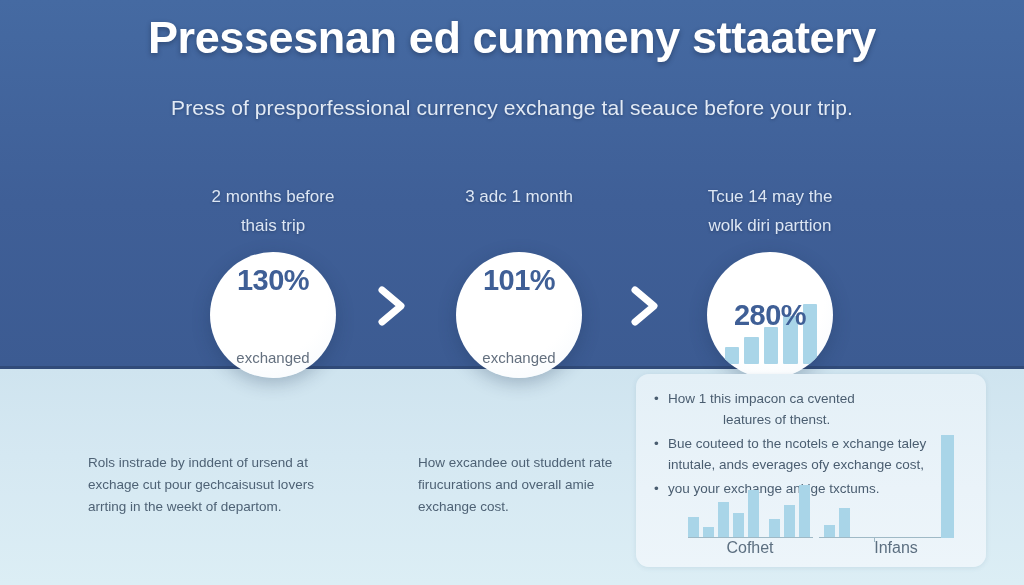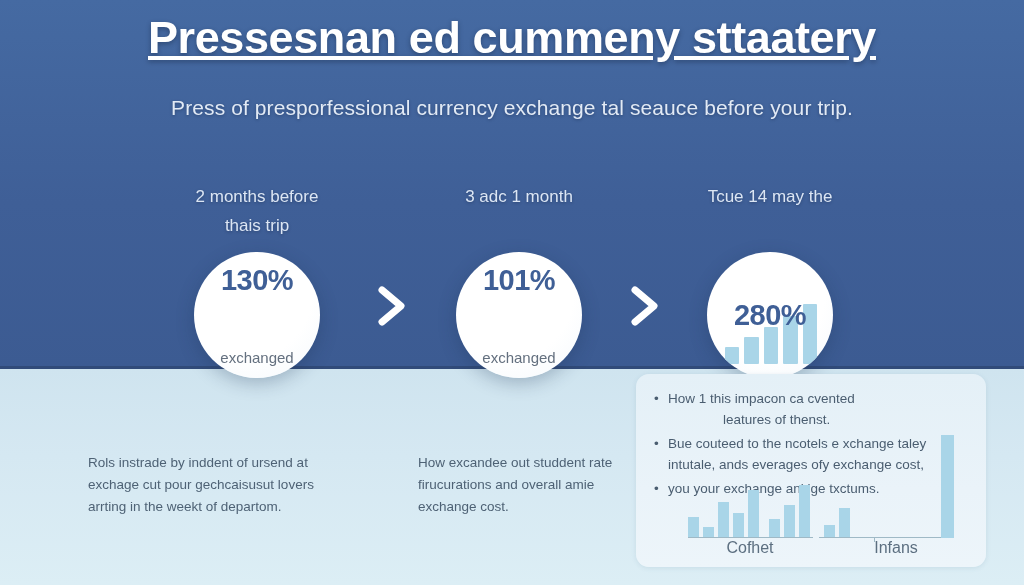--- a/index.html
+++ b/index.html
@@ -38,39 +38,38 @@
   .title {
     position: absolute;
     left: 0; top: 12px;
     width: 1024px;
     text-align: center;
     color: #ffffff;
     font-size: 45px;
     font-weight: bold;
     letter-spacing: -0.4px;
     text-shadow: 0 2px 5px rgba(20,35,65,0.45);
-    text-decoration: underline;
   }
   .subtitle {
     position: absolute;
     left: 0; top: 96px;
     width: 1024px;
     text-align: center;
     color: #e2eaf5;
     font-size: 21px;
     letter-spacing: 0.1px;
     text-shadow: 0 1px 3px rgba(20,35,65,0.4);
   }
   
   .step {
     position: absolute;
     top: 182px;
     width: 250px;
   }
-  .step-1 { left: 132px; }
+  .step-1 { left: 148px; }
   .step-2 { left: 394px; }
   .step-3 { left: 645px; }
 
   .step-label {
     width: 100%;
     text-align: center;
     color: #dce6f4;
     font-size: 17px;
     line-height: 29px;
     text-shadow: 0 1px 3px rgba(20,35,65,0.4);
@@ -263,20 +262,21 @@
   </div>
 
   <div class="chevron chev-2">
     <svg width="34" height="44" viewBox="0 0 34 44">
       <polyline points="7,6 26,22 7,38" fill="none" stroke="#ffffff" stroke-width="7" stroke-linecap="round" stroke-linejoin="round"></polyline>
     </svg>
   </div>
 
   <div class="step step-3">
     <div class="step-label">Tcue 14 may the</div>
+    <div class="step-label">wolk diri parttion</div>
     <div class="circle">
       <div class="circle-bars">
         <i style="height:28%"></i>
         <i style="height:44%"></i>
         <i style="height:60%"></i>
         <i style="height:78%"></i>
         <i style="height:96%"></i>
       </div>
       <div class="pct">280%</div>
     </div>

